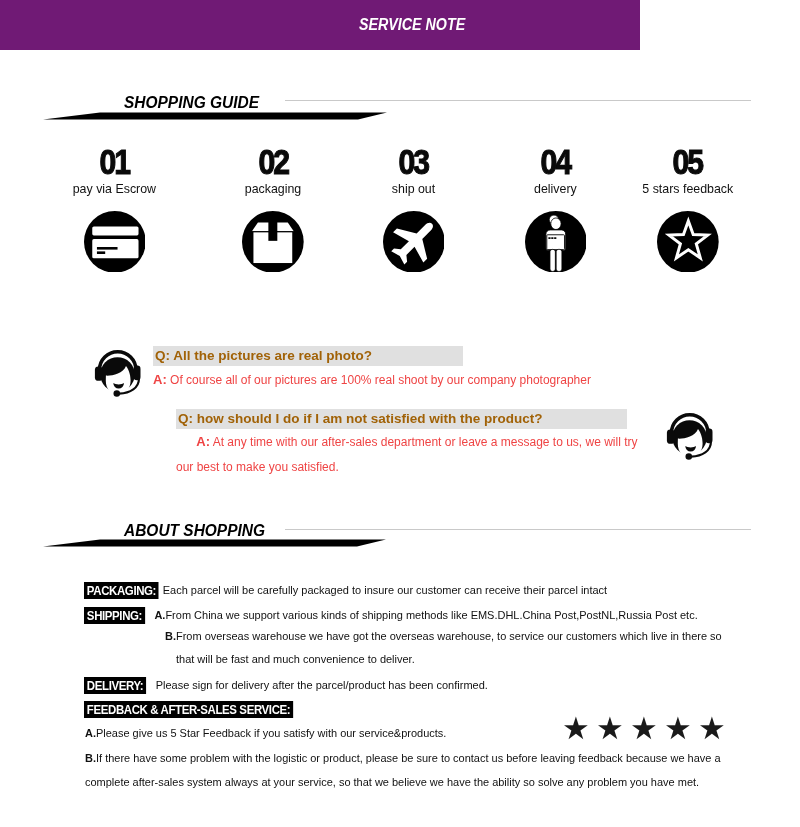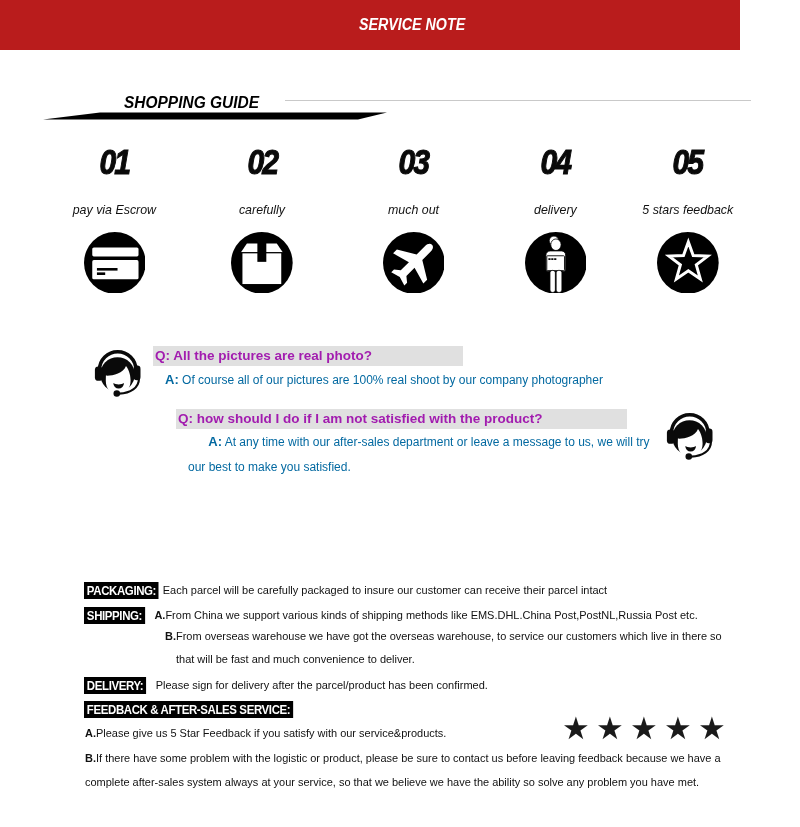--- a/index.html
+++ b/index.html
@@ -1,43 +1,43 @@
 <!DOCTYPE html>
 <html><head>
 <meta charset="utf-8">
 <style>
   html,body{margin:0;padding:0;}
   body{width:800px;height:827px;background:#fff;font-family:"Liberation Sans",sans-serif;}
   .page{position:relative;width:800px;height:827px;overflow:hidden;background:#fff;}
 
   
-  .topbar{position:absolute;left:0;top:0;width:740px;height:50px;background:#b91c1c;text-align:right;}
+  .topbar{position:absolute;left:0;top:0;width:640px;height:50px;background:#701a75;text-align:right;}
   .topbar-title{position:absolute;left:358.8px;top:15.6px;color:#fff;
     font-size:17.4px;font-weight:bold;font-style:italic;line-height:1;
     display:inline-block;transform:scaleX(0.82);transform-origin:left top;}
 
   
   .banner{position:absolute;left:0;width:800px;height:40px;}
   .banner-text{position:absolute;left:123.8px;top:0;font-size:17.4px;font-weight:bold;font-style:italic;
     color:#000;letter-spacing:0px;transform:scaleX(0.89);transform-origin:left top;}
   .banner-rule{position:absolute;height:1px;background:#c9c9c9;}
   .banner-wedge{position:absolute;left:0;top:0;}
 
   
-  .step{position:absolute;top:145px;width:160px;text-align:center;font-style:italic;}
+  .step{position:absolute;top:145px;width:160px;text-align:center;}
   .step-num{font-size:35.5px;font-weight:bold;color:#0a0a0a;line-height:1;letter-spacing:-2.4px;
     -webkit-text-stroke:1.1px #0a0a0a;
     transform:scaleX(0.85);display:inline-block;font-family:"Liberation Sans",sans-serif;}
-  .step-label{margin-top:22px;font-size:12.4px;color:#111;}
+  .step-label{margin-top:1px;font-size:12.4px;color:#111;}
   .step-icon{margin-top:15px;display:flex;justify-content:center;}
 
   
-  .faq-q{position:absolute;background:#e0e0e0;font-size:13.5px;font-weight:bold;color:#a21caf;
+  .faq-q{position:absolute;background:#e0e0e0;font-size:13.5px;font-weight:bold;color:#a16207;
     padding:2px 2px 3px 2px;white-space:nowrap;}
-  .faq-a{position:absolute;font-size:12px;color:#0369a1;white-space:nowrap;margin-left:12px;}
+  .faq-a{position:absolute;font-size:12px;color:#ef4444;white-space:nowrap;}
   .faq-a b{font-size:13px;}
 
   
   .ab-line{position:absolute;font-size:11.5px;color:#111;white-space:nowrap;
     transform:scaleX(0.955);transform-origin:left top;}
   .tag{background:#000;color:#fff;font-weight:bold;padding:1.5px 3px 2px 3px;font-size:12px;
     letter-spacing:-0.4px;}
   .ab-sp{display:inline-block;width:4px;}
   .ab-sp2{display:inline-block;width:10px;}
   .stars{position:absolute;font-size:0;white-space:nowrap;}
@@ -69,37 +69,37 @@
         <svg width="61.7" height="61.7" viewBox="0 0 62 62">
           <circle cx="31" cy="31" r="31" fill="#000"></circle>
           <rect x="8.3" y="15.6" width="46.5" height="8.9" rx="1.6" fill="#fff"></rect>
           <rect x="8.3" y="28.2" width="46.5" height="19.4" rx="1.6" fill="#fff"></rect>
           <rect x="13" y="36.2" width="20.7" height="2.6" fill="#000"></rect>
           <rect x="13" y="40.6" width="8.3" height="2.6" fill="#000"></rect>
         </svg>
       </div>
     </div>
 
-    <div class="step" style="left:182px">
+    <div class="step" style="left:193px">
       <div class="step-num">02</div>
-      <div class="step-label">carefully</div>
+      <div class="step-label">packaging</div>
       <div class="step-icon">
         <svg width="61.7" height="61.7" viewBox="0 0 62 62">
           <circle cx="31" cy="31" r="31" fill="#000"></circle>
           <path d="M16 11.5 H46 L52 20.3 H10 Z" fill="#fff"></path>
           <rect x="11.5" y="21.3" width="39" height="31" fill="#fff"></rect>
           <rect x="10" y="20.3" width="42" height="1.0" fill="#000"></rect>
           <rect x="26.5" y="10.5" width="9" height="19.5" fill="#000"></rect>
         </svg>
       </div>
     </div>
 
     <div class="step" style="left:333.5px">
       <div class="step-num">03</div>
-      <div class="step-label">much out</div>
+      <div class="step-label">ship out</div>
       <div class="step-icon">
         <svg width="61.7" height="61.7" viewBox="0 0 62 62">
           <circle cx="31" cy="31" r="31" fill="#000"></circle>
           <g fill="#fff" transform="rotate(45 31 31)">
             <path d="M31 5.2 c2.5 0 4.0 2.6 4.0 5.8 v12.0 l17.5 10.6 v5.4 l-17.5 -5.0 v11.6 l5.3 4.3 v3.9 l-9.3 -2.8 l-9.3 2.8 v-3.9 l5.3 -4.3 v-11.6 l-17.5 5.0 v-5.4 l17.5 -10.6 v-12.0 c0 -3.2 1.5 -5.8 4.0 -5.8 z"></path>
           </g>
         </svg>
       </div>
     </div>
 
@@ -164,20 +164,27 @@
         <path d="M45.0 30.5 c0 9.3 -8.6 14.8 -19.8 15.1" fill="none" stroke="#0a0a0a" stroke-width="2.1"></path>
         <circle cx="22.8" cy="45.5" r="3.3" fill="#0a0a0a"></circle>
       </svg>
     </div>
 
     <div class="faq-q" style="left:176px;top:408.9px;width:447px">Q: how should I do if I am not satisfied with the product?</div>
     <div class="faq-a" style="left:196.3px;top:434px"><b>A:</b> <span>At any time with our after-sales department or leave a message to us, we will try</span></div>
     <div class="faq-a" style="left:176px;top:460px">our best to make you satisfied.</div>
   </div>
 
+  <div class="banner" style="top:520px">
+    <div class="banner-text">ABOUT SHOPPING</div>
+    <div class="banner-rule" style="left:285px;top:9px;width:466px"></div>
+    <svg class="banner-wedge" width="800" height="40" viewBox="0 0 800 40">
+      <polygon points="43,26.5 100,19.6 386,19.6 357,26.5" fill="#000"></polygon>
+    </svg>
+  </div>
 
   <div class="about">
 
     <div class="ab-line" style="left:84px;top:583px">
       <span class="tag">PACKAGING:</span><span class="ab-sp"></span><span>Each parcel will be carefully packaged to insure our customer can receive their parcel intact</span>
     </div>
 
     <div class="ab-line" style="left:84px;top:608px">
       <span class="tag">SHIPPING:</span><span class="ab-sp2"></span><b>A.</b><span>From China we support various kinds of shipping   methods like EMS.DHL.China Post,PostNL,Russia Post etc.</span>
     </div>

